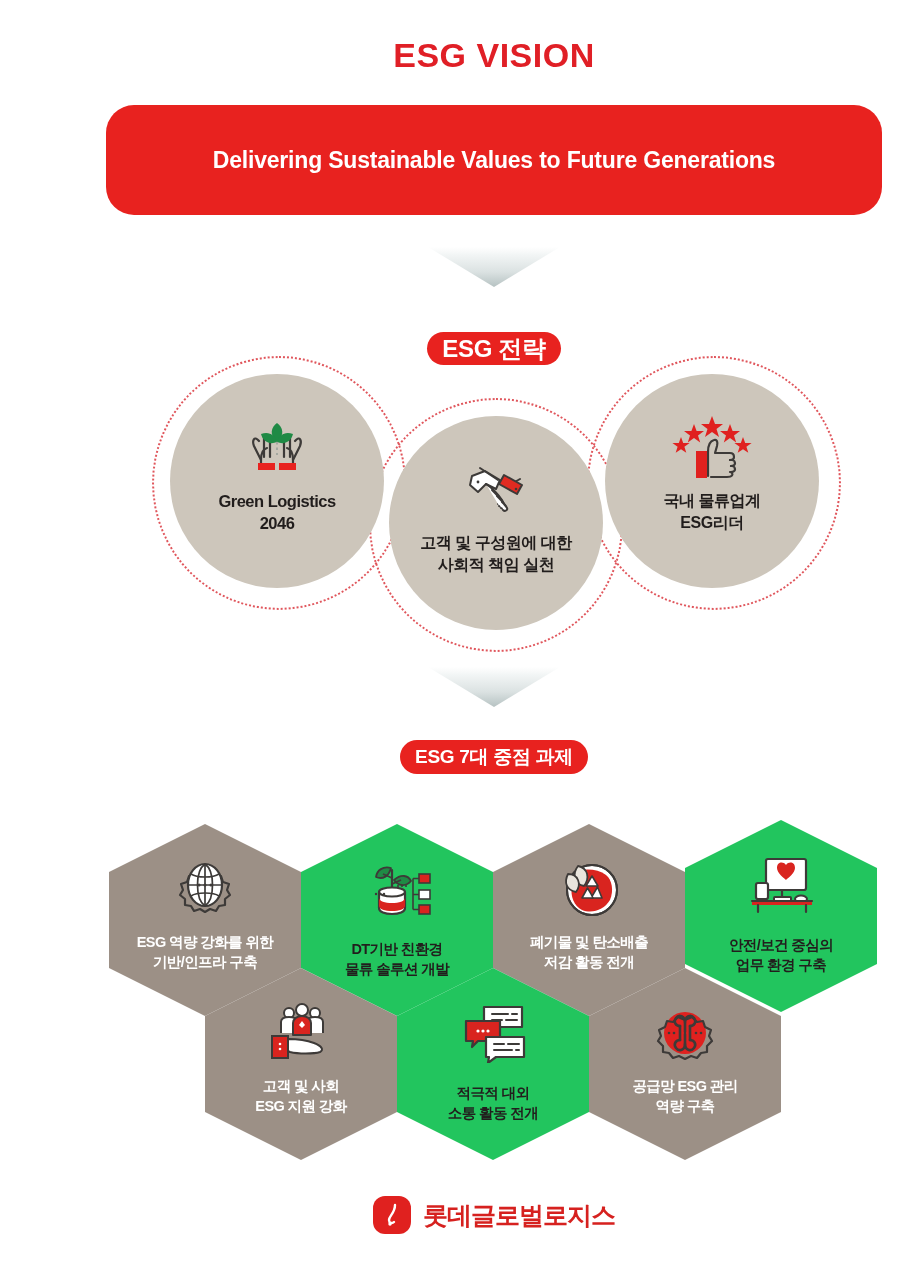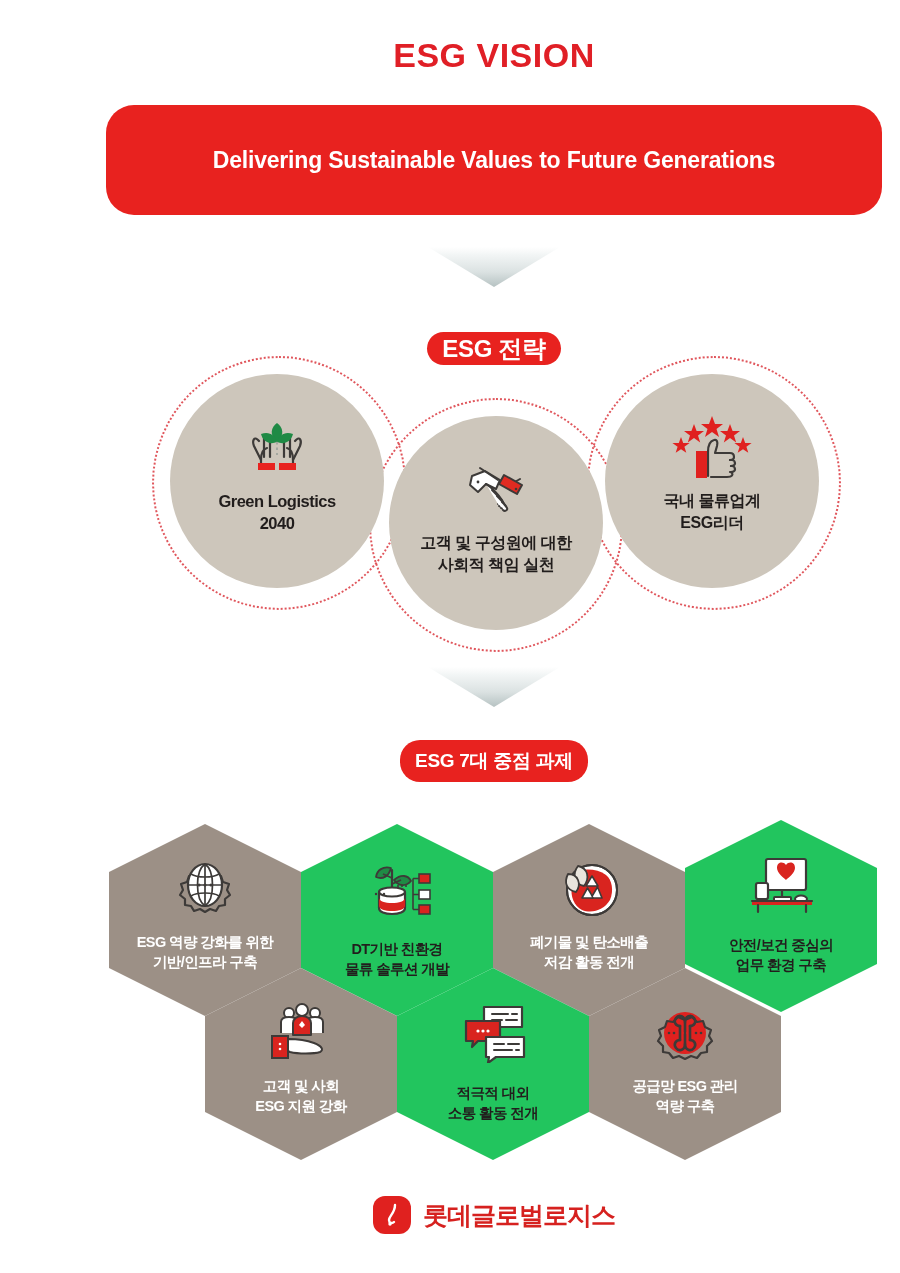--- a/index.html
+++ b/index.html
@@ -37,21 +37,21 @@
   .arrow-1{left:384px;top:247px;}
   .arrow-2{left:384px;top:667px;}
 
   
   .badge{
     position:absolute;background:#e8221f;color:#fff;border-radius:20px;
     font-weight:bold;display:flex;align-items:center;justify-content:center;
     letter-spacing:-.3px;z-index:6;
   }
   .badge-strategy{left:383px;top:332px;width:134px;height:33px;font-size:24px;}
-  .badge-tasks{left:356px;top:740px;width:188px;height:42px;font-size:19px;}
+  .badge-tasks{left:356px;top:740px;width:188px;height:34px;font-size:19px;}
 
   
   .strategy-zone{position:absolute;left:0;top:348px;width:900px;height:290px;}
   .dotcircle{
     position:absolute;border-radius:50%;
     border:2px dotted #e0565c;
   }
   .dc-1{left:108px;top:8px;width:250px;height:250px;}
   .dc-2{left:325px;top:50px;width:250px;height:250px;}
   .dc-3{left:543px;top:8px;width:250px;height:250px;}
@@ -139,21 +139,21 @@
             <path d="M40 27 C33 30,26 27,24 19 C32 16,38 20,40 27Z"></path>
             <path d="M40 27 C47 30,54 27,56 19 C48 16,42 20,40 27Z"></path>
           </g>
           <path d="M40 27 L40 40" stroke="#9aa09a" stroke-width="1.6" stroke-dasharray="2.5 3"></path>
           <rect x="21" y="48" width="17" height="7" fill="#e8221f"></rect>
           <rect x="42" y="48" width="17" height="7" fill="#e8221f"></rect>
         </svg>
       </div>
       <div class="cap cap-en">
         <span>Green Logistics</span><br>
-        <span>2040</span>
+        <span>2046</span>
       </div>
     </div>
 
     <div class="scircle sc-2">
       <div class="ico">
         <svg width="80" height="62" viewBox="0 0 80 62">
           <g fill="#ffffff" stroke="#3d3a38" stroke-width="2" stroke-linejoin="round" stroke-linecap="round">
             <path d="M16 18 L29 13 L44 22 L40 31 L30 26 L22 34 L14 27Z"></path>
             <path d="M30 26 C36 30,42 36,46 42 C48 45,45 48,42 46"></path>
             <path d="M36 32 C40 36,44 40,47 44 C49 47,46 50,43 48"></path>

